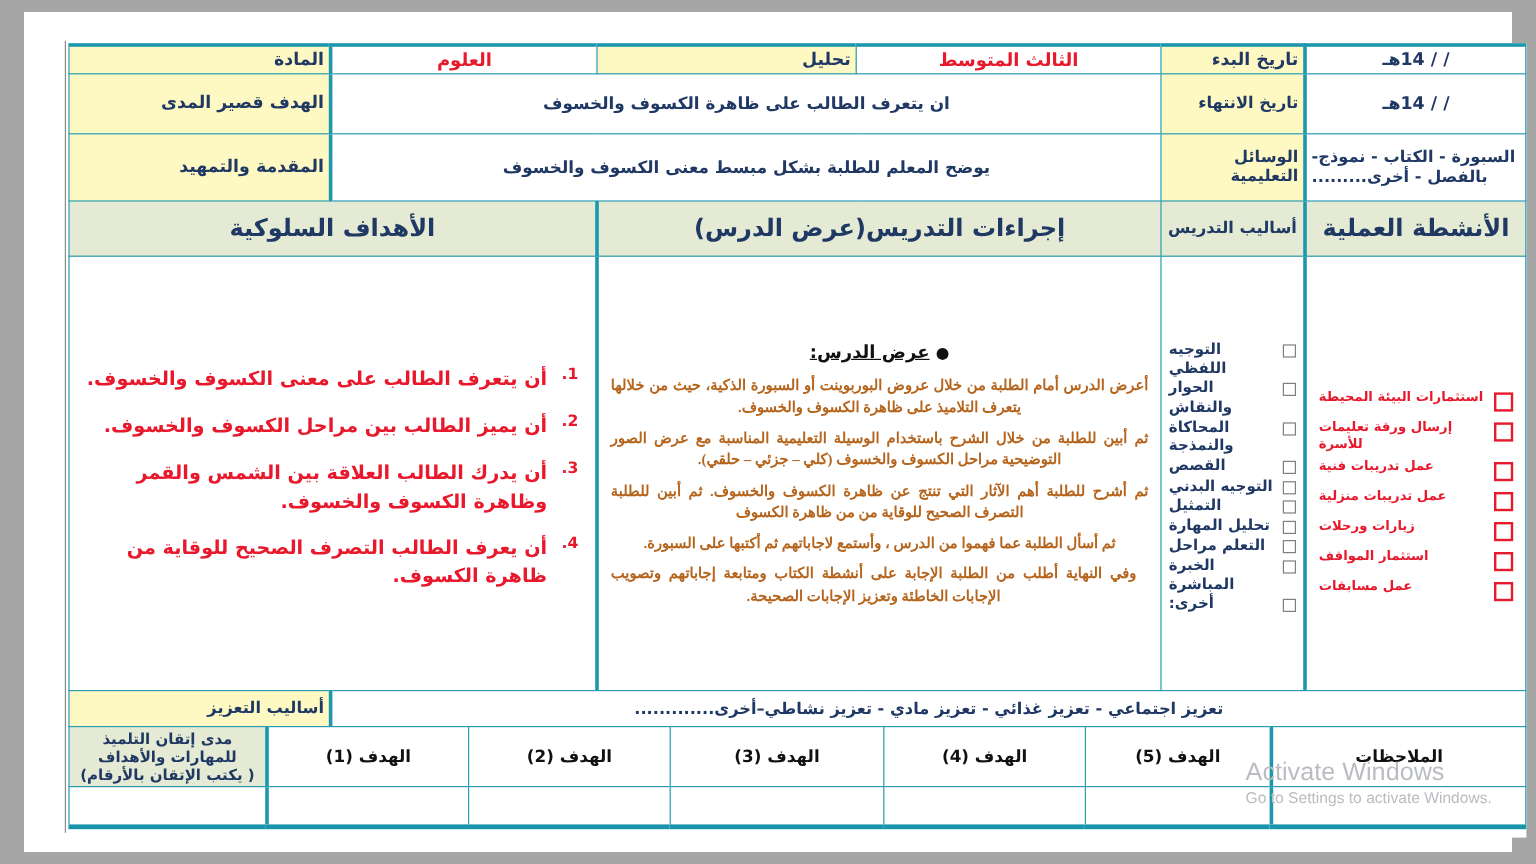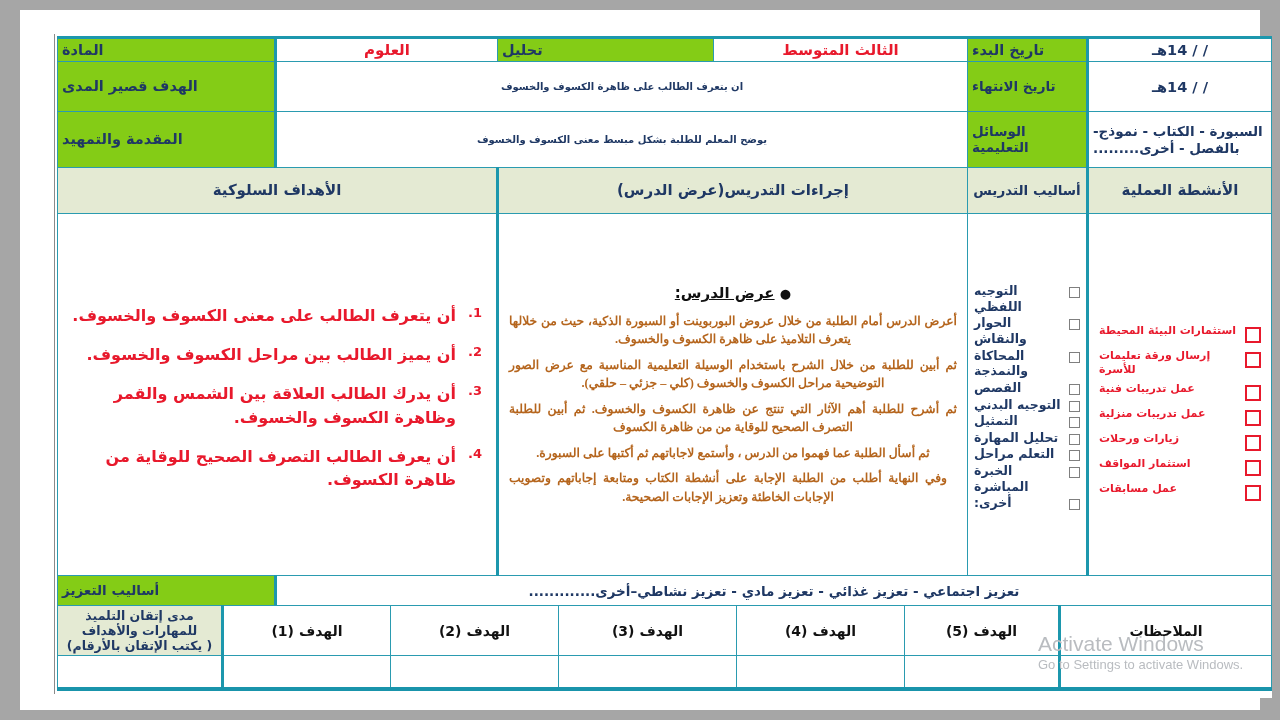--- a/index.html
+++ b/index.html
@@ -41,60 +41,60 @@
     vertical-align:middle;
     padding:2px 4px;
     box-sizing:border-box;
   }
   .outer-top{border-top:3px solid #1c97ad !important;}
   .outer-right{border-right:3px solid #1c97ad !important;}
   .outer-left{border-left:3px solid #1c97ad !important;}
   .outer-bottom{border-bottom:4px solid #1994ab !important;}
 
   .lbl{
-    background:#84cc16;
-    color:#1f3864;
-    font-weight:bold;
-    text-align:left;
+    background:#fef9c3;
+    color:#1f3864;
+    font-weight:bold;
+    text-align:right;
     font-size:14.5px;
     line-height:1.15;
   }
   .lbl-sm{font-size:13.5px;}
   .val-red{
     color:#e8192c;
     font-weight:bold;
     text-align:center;
     font-size:15px;
   }
   .val-blue{
     color:#1f3864;
     font-weight:bold;
     text-align:center;
-    font-size:10px;
+    font-size:14px;
   }
   .val-blue-sm{
     color:#1f3864;
     font-weight:bold;
     text-align:left;
     font-size:13.5px;
     line-height:1.2;
   }
   .date-cell{
     color:#1f3864;
     font-weight:bold;
     text-align:center;
     font-size:14.5px;
     letter-spacing:1px;
   }
   .colhead{
     background:#e4ead3;
     color:#1f3864;
     font-weight:bold;
     text-align:center;
-    font-size:15px;
+    font-size:20px;
     line-height:1.15;
     height:46px;
   }
   .colhead.narrow{font-size:13.5px;}
 
   
   .body-cell{vertical-align:top;padding:6px 6px;}
 
   
   .obj-list{

